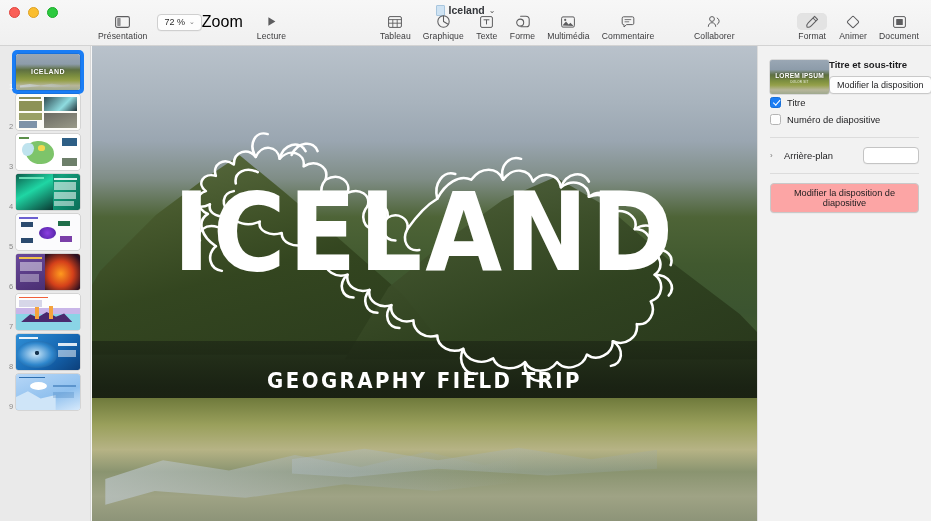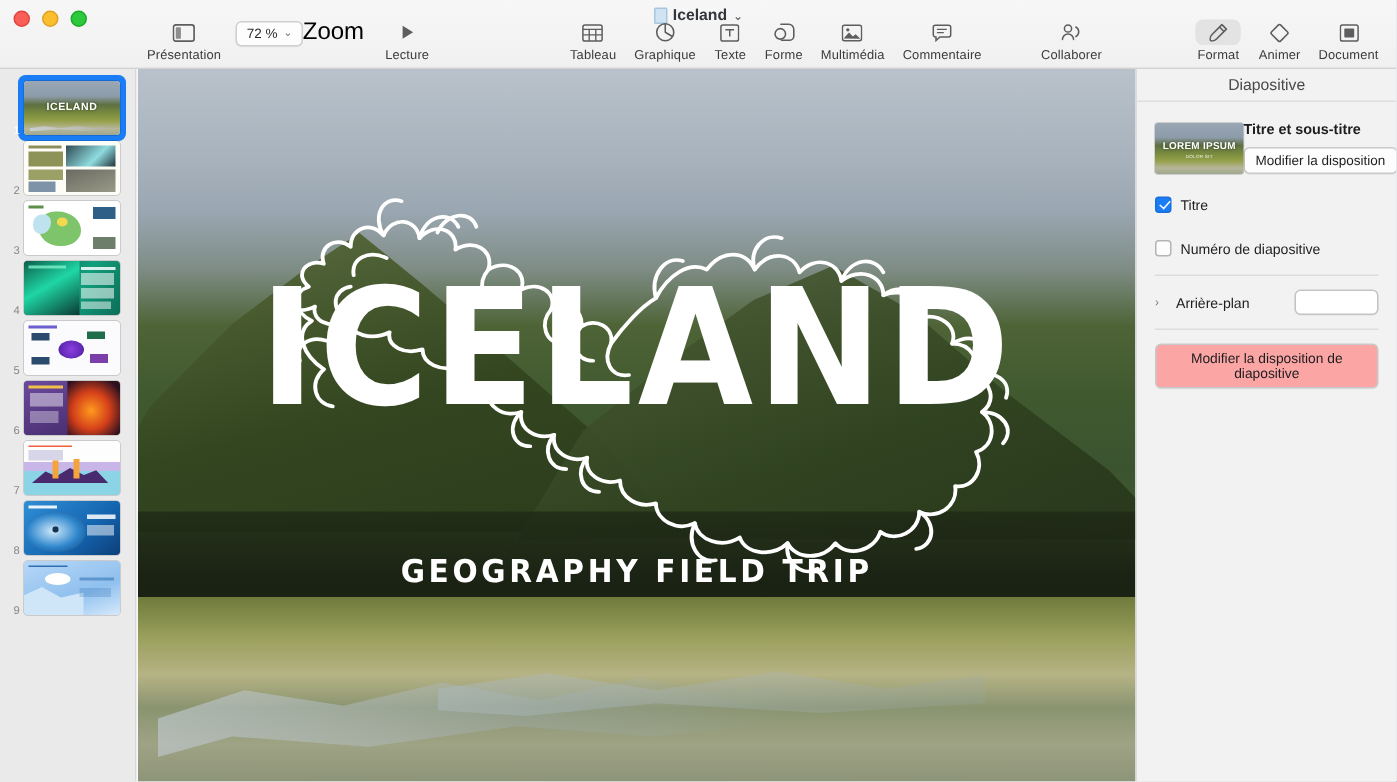--- a/index.html
+++ b/index.html
@@ -253,21 +253,20 @@
     padding: 3px 7px; white-space: nowrap;
     box-shadow: 0 .5px 0 rgba(0,0,0,.06);
   }
   .sec-title {
     font-size: 9.6px; font-weight: bold; color: #1d1d1f;
     padding: 16px 12px 4px 12px;
   }
   .chk-row {
     display: flex; align-items: center; gap: 6px;
     padding: 3px 12px;
-    margin-top: 12px;
   }
   .chk {
     width: 11px; height: 11px; border-radius: 2.5px;
     border: .5px solid #b4b4b4; background: #fdfdfd;
     display:flex; align-items:center; justify-content:center;
     flex: 0 0 auto;
   }
   .chk.on { background: #1a7df5; border-color: #176fd8; }
   .chk.on::after {
     content: ""; width: 3px; height: 6px;
@@ -621,21 +620,20 @@
         </svg>
       </div>
 
       <div class="slide-title">ICELAND</div>
       <div class="slide-subtitle">GEOGRAPHY FIELD TRIP</div>
     </div>
   </div>
 
   <div class="inspector">
 
-    <div class="insp-header">Diapositive</div>
 
     <div class="layout-row">
       <div class="layout-thumb t1bg">
         <div class="t-title-text">LOREM IPSUM</div>
         <div class="t-sub-text">DOLOR SIT</div>
       </div>
       <div class="layout-info">
         <div class="layout-name">Titre et sous-titre</div>
         <div class="mini-btn">Modifier la disposition</div>
       </div>

